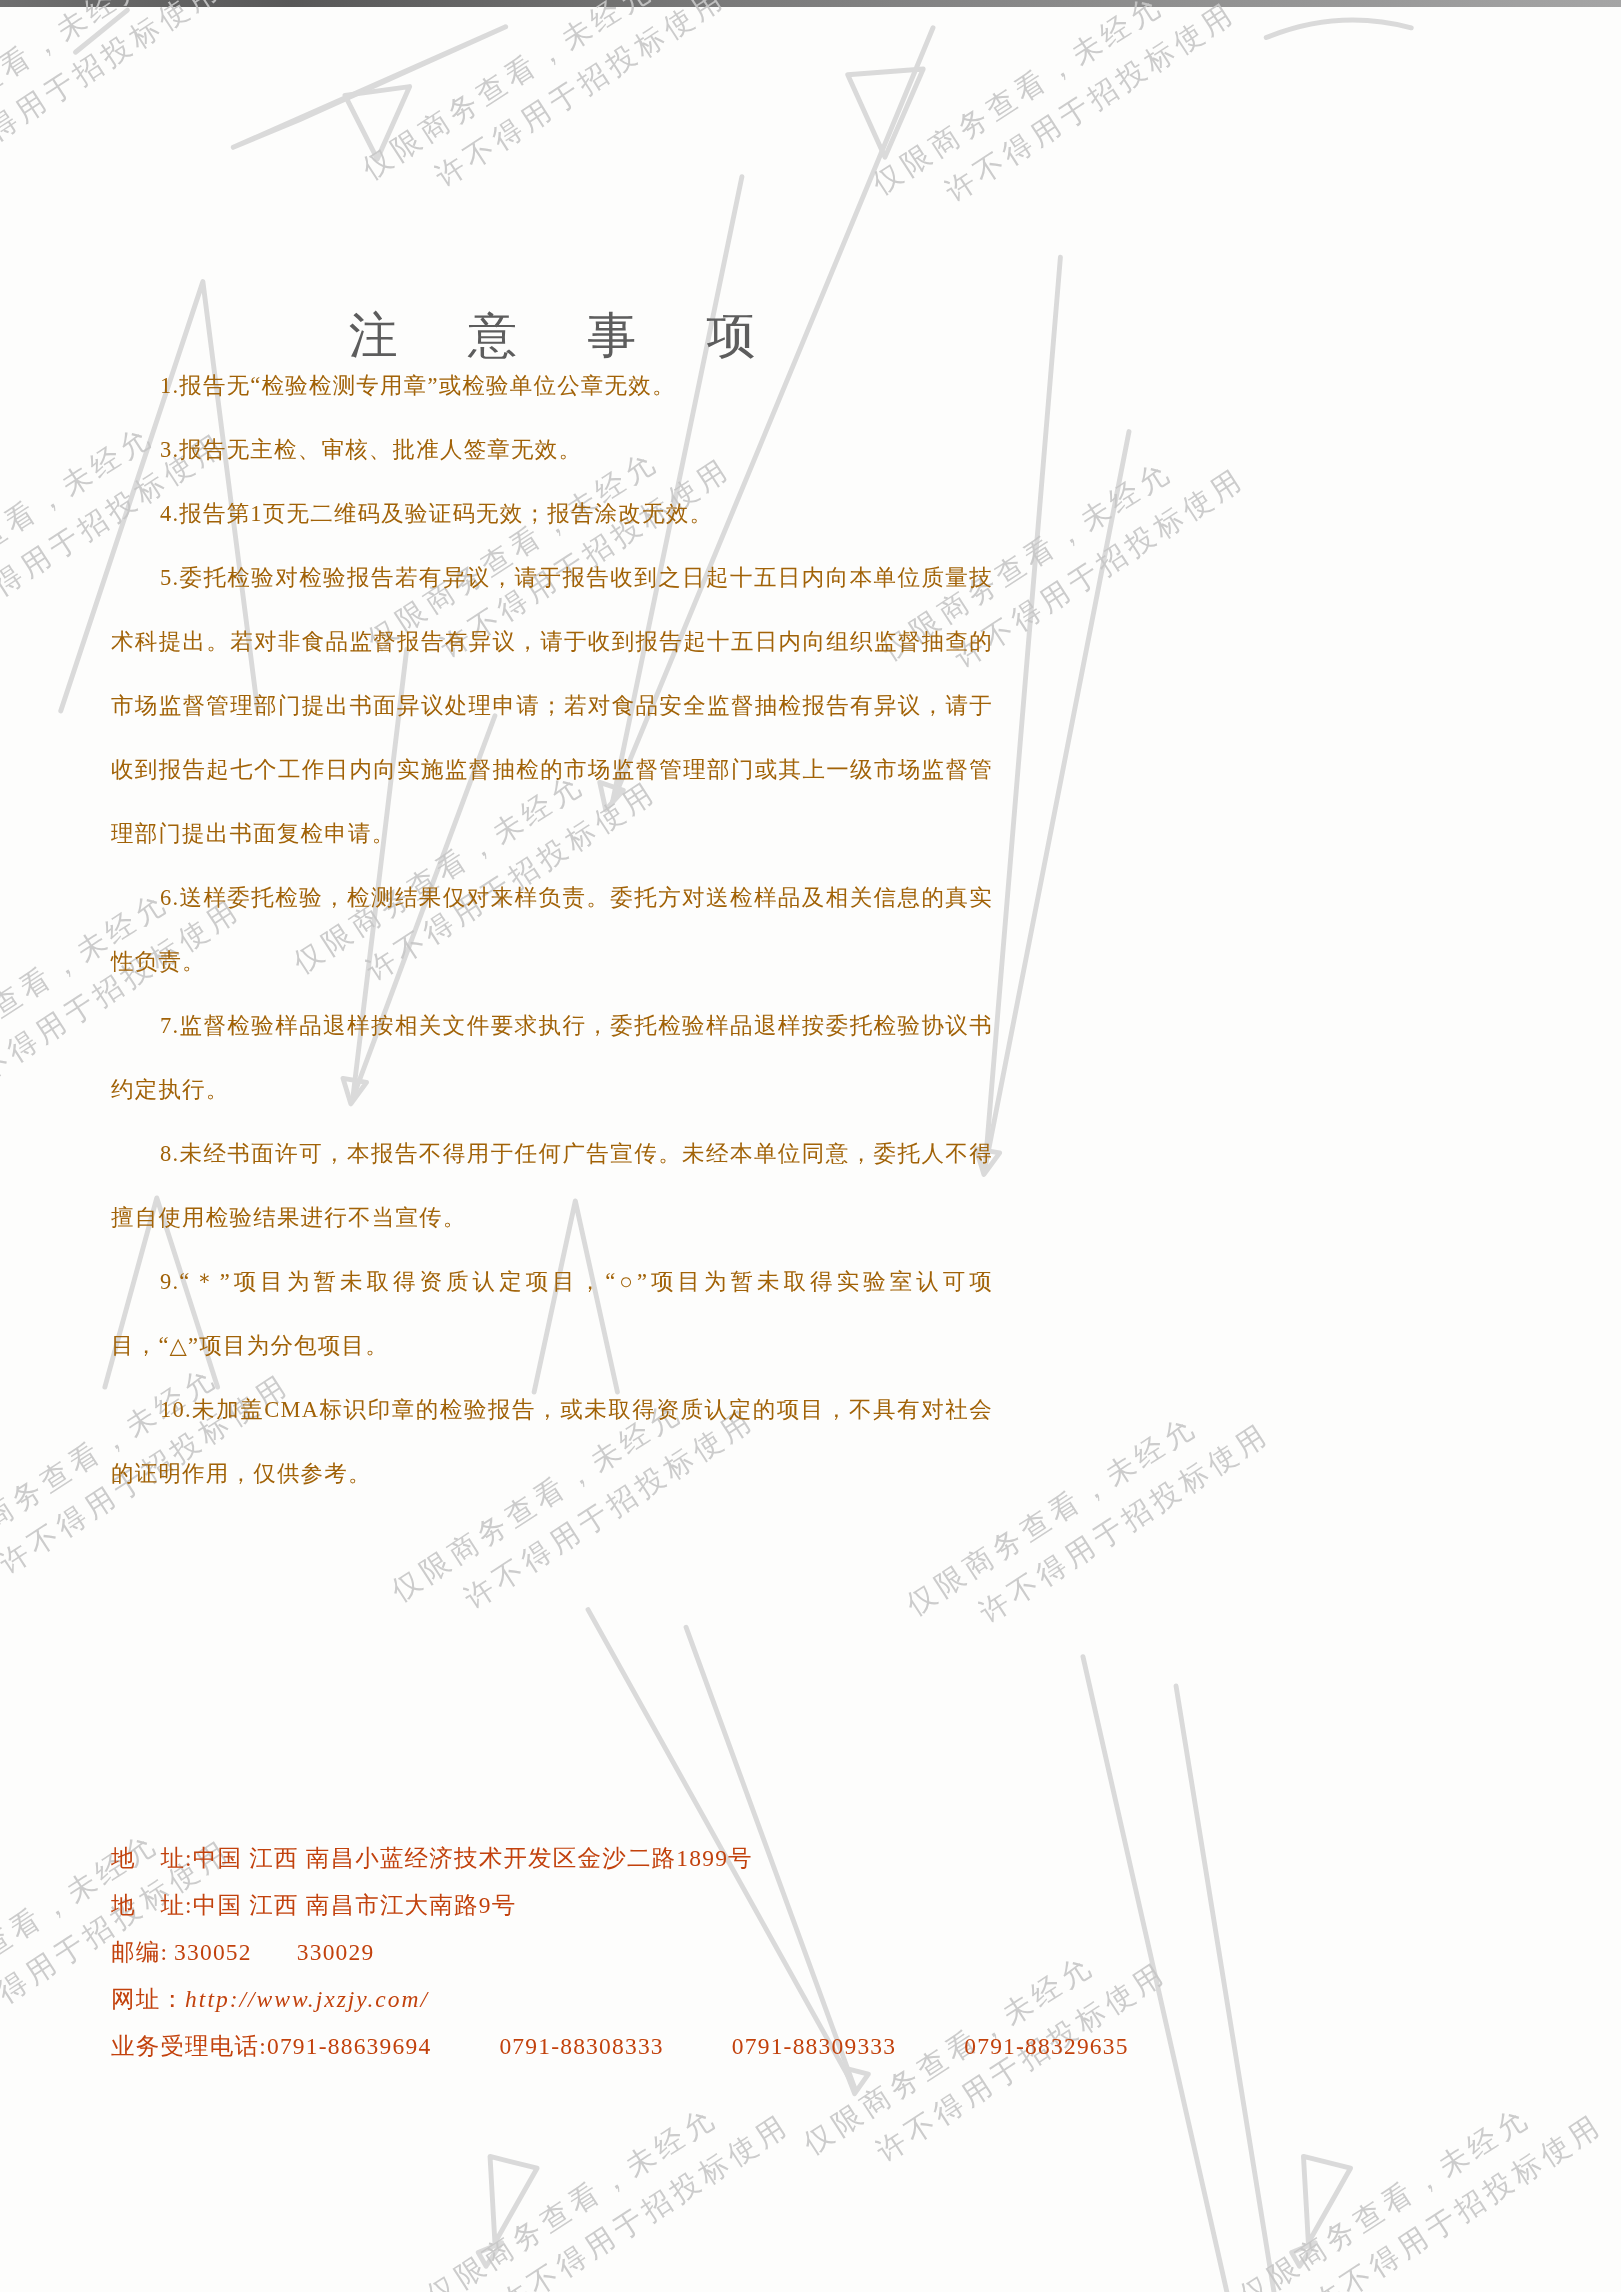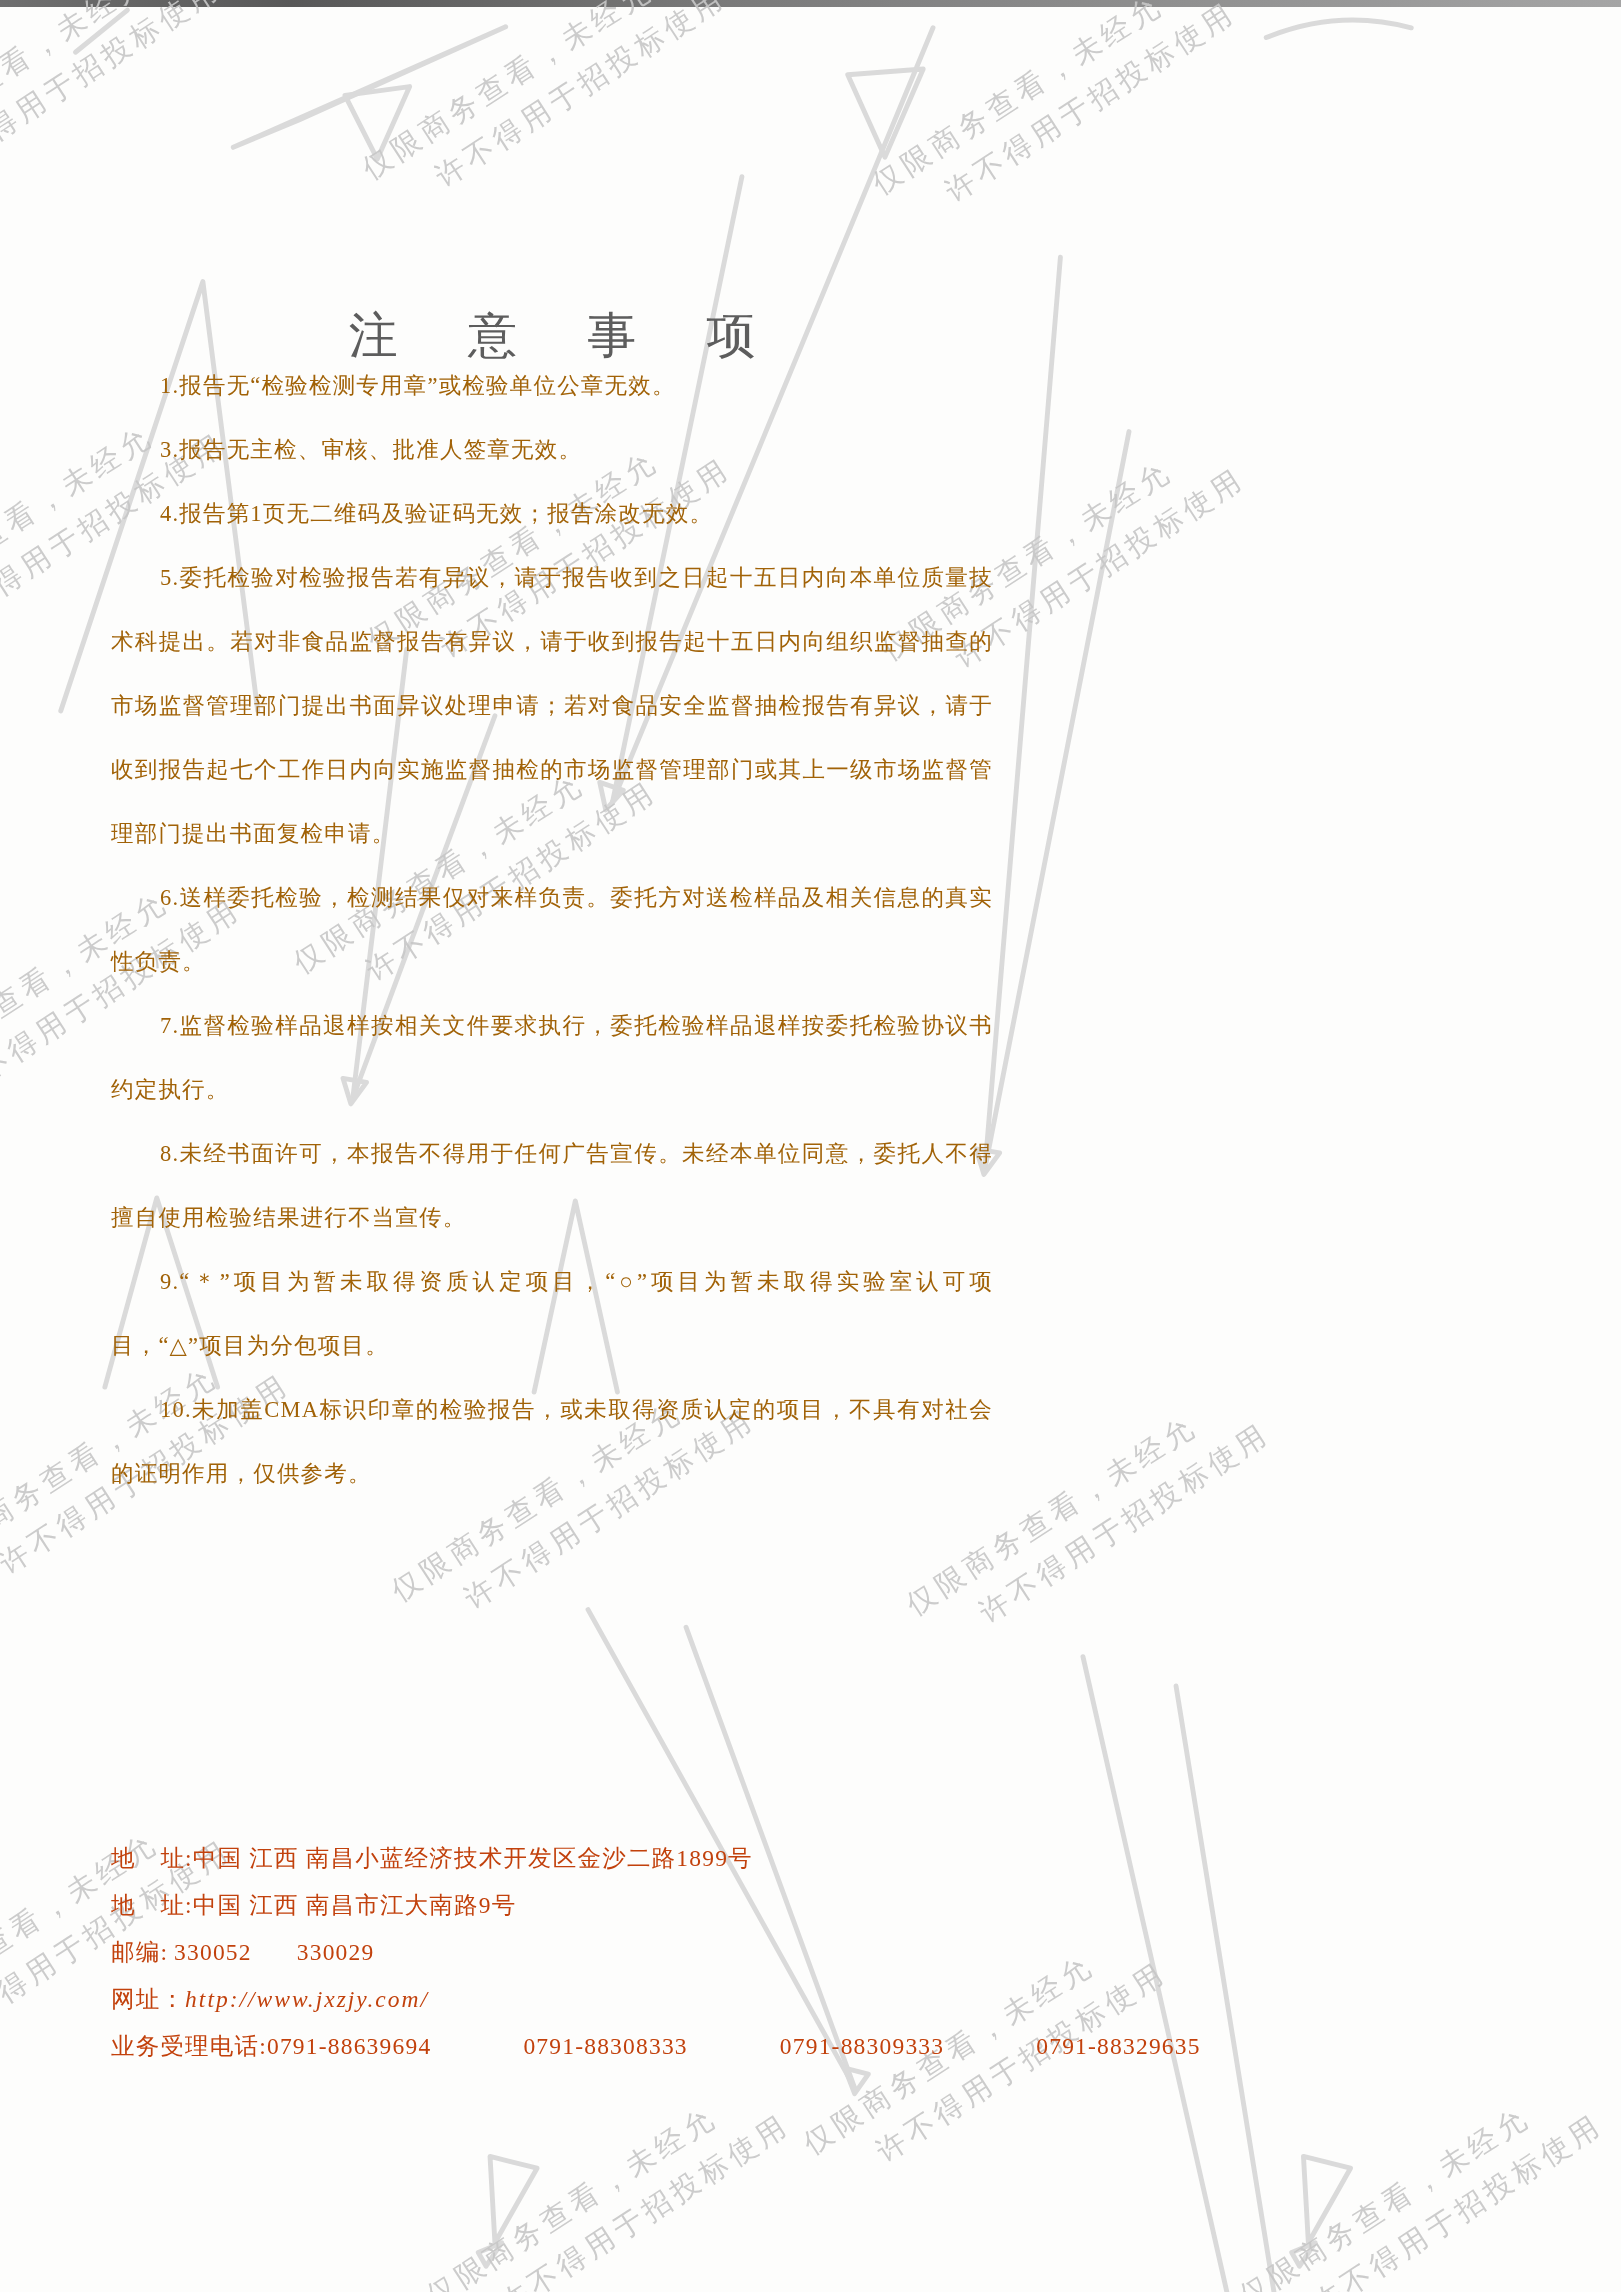--- a/index.html
+++ b/index.html
@@ -58,21 +58,21 @@
     position:absolute;top:1835px;left:111px;width:1078px;
     color:#c2410c;
     font-size:23.5px;
     letter-spacing:1.2px;
     line-height:47px;
   }
   .f-line{white-space:nowrap;}
   .pc1{margin-left:5.9px;}
   .pc2{margin-left:45px;}
   .phone{margin-left:0;}
-  .phone + .phone{margin-left:92px;}
+  .phone + .phone{margin-left:68px;}
   .url{letter-spacing:2px;font-style:italic;}
 </style>
 </head>
 <body>
 
 <div class="page">
 
   <div class="top-edge"></div>
 
   <svg class="marks" width="1621" height="2293" viewBox="0 0 1654 2339" xmlns="http://www.w3.org/2000/svg">

